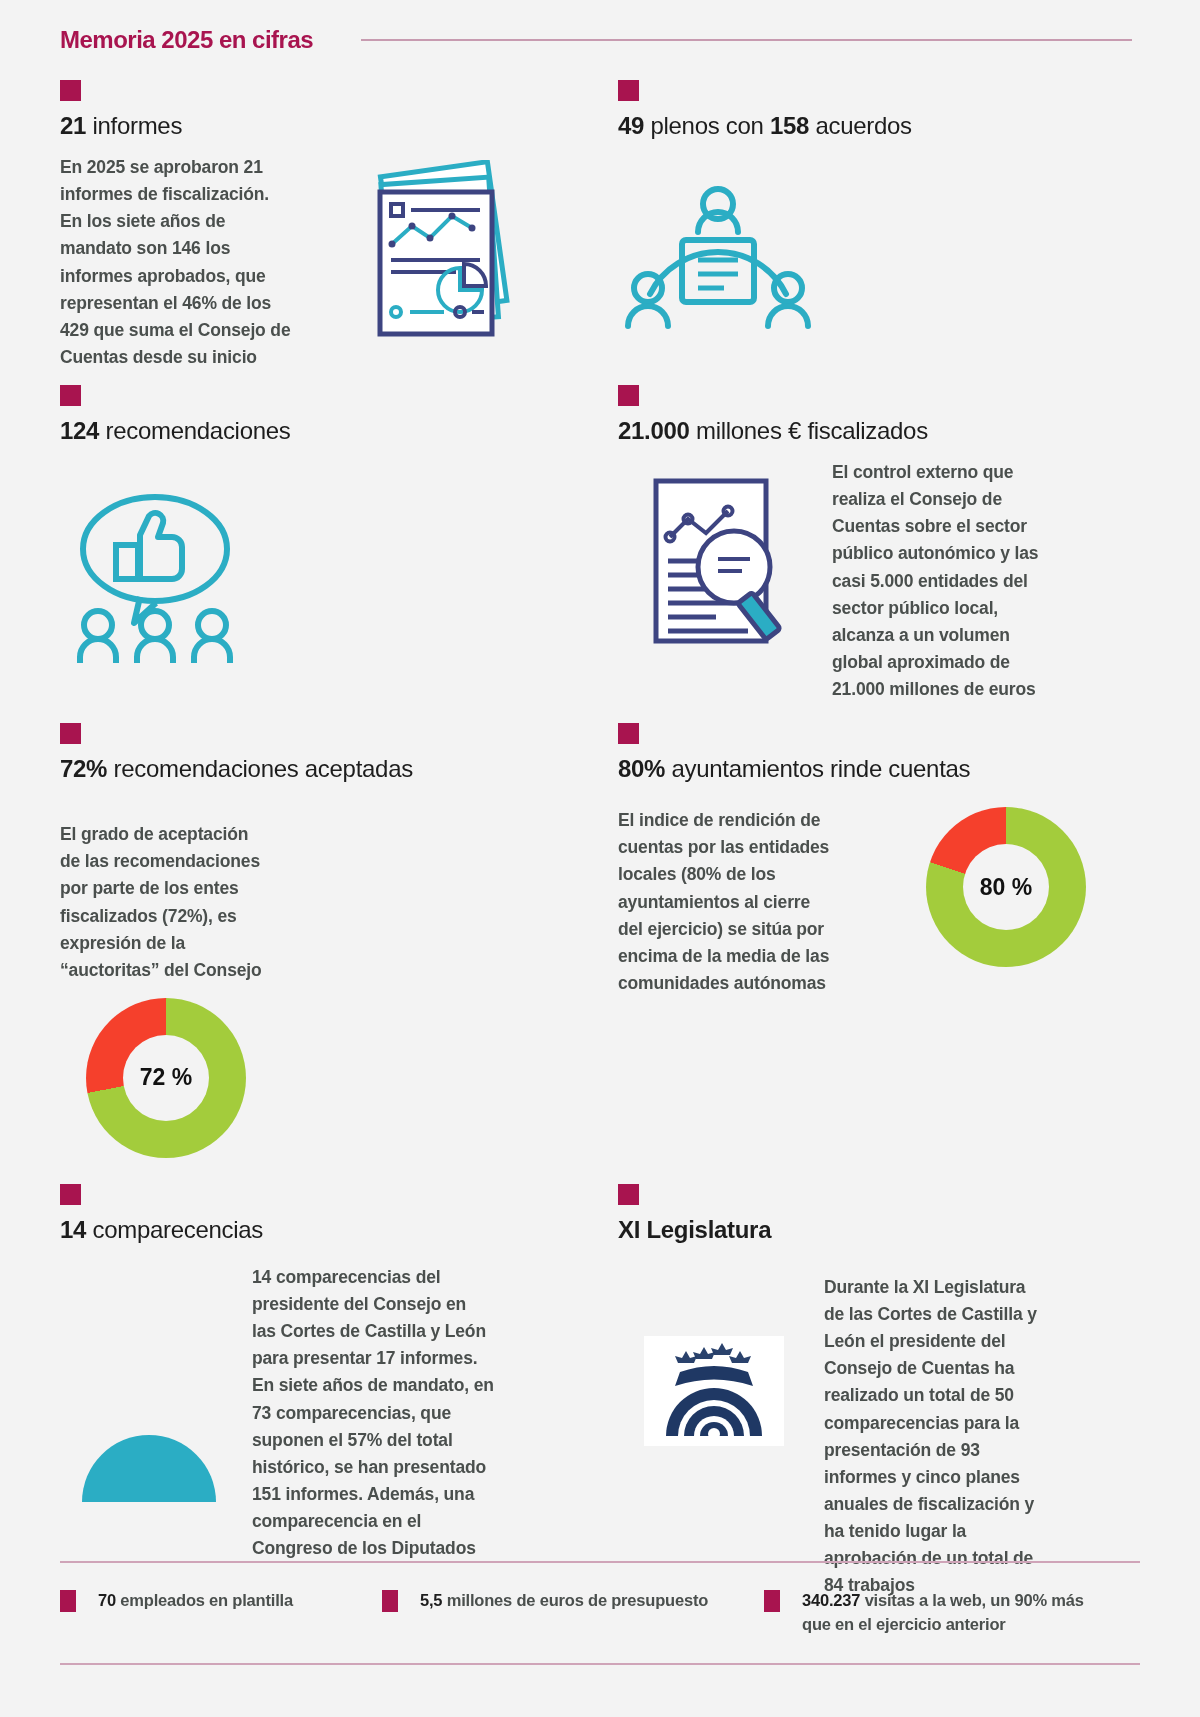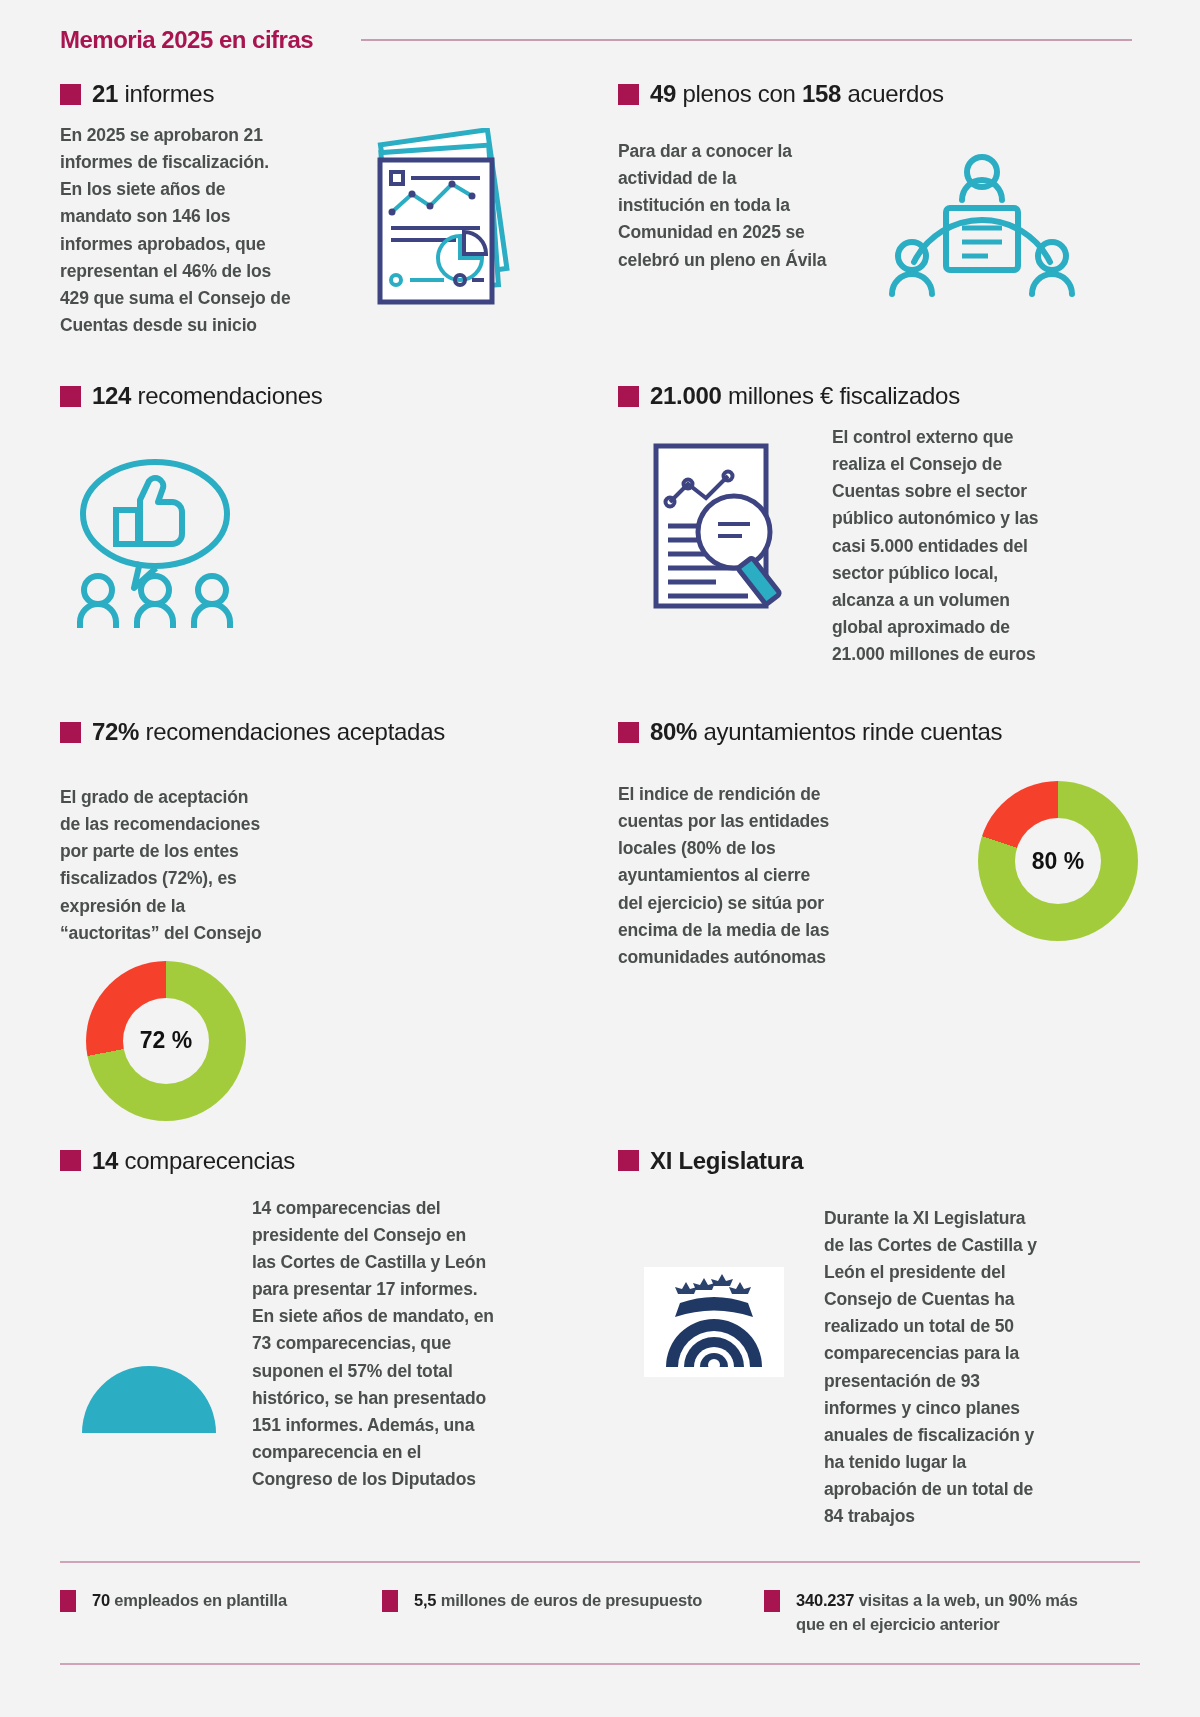--- a/index.html
+++ b/index.html
@@ -17,21 +17,21 @@
   .title {
     font-size: 24px; font-weight: 700; letter-spacing: -0.5px;
     color: #a8144f; white-space: nowrap;
   }
   .title-rule { flex: 1; height: 2px; background: #c79bb0; margin-left: 48px; margin-right: 8px; }
 
   
   .grid { display: grid; grid-template-columns: 520px 520px; column-gap: 38px; margin-top: 26px; }
   .block { position: relative; }
 
-  .head { display: flex; align-items: center; gap: 11px; margin-bottom: 14px; }
+  .head { display: flex; gap: 11px; margin-bottom: 14px; flex-direction: column; }
   .bullet { width: 21px; height: 21px; background: #a8144f; flex: 0 0 auto; }
   .head-text { font-size: 24px; letter-spacing: -0.3px; color: #1d1d1d; font-weight: 400; white-space: nowrap; }
   .head-text b { font-weight: 700; }
 
   .body { display: flex; gap: 14px; }
   p.para {
     font-size: 17.5px; line-height: 1.55; color: #4a4f4d; font-weight: 600;
     letter-spacing: -0.15px; white-space: pre-line;
   }
 
@@ -45,21 +45,21 @@
     width: 86px; height: 86px; background: #f3f3f3; border-radius: 50%;
     display: flex; align-items: center; justify-content: center;
     font-size: 23px; font-weight: 700; color: #111;
   }
 
   
   .footer { position: absolute; left: 60px; right: 60px; bottom: 52px; }
   .rule-top { height: 2px; background: #cfa4b8; margin-bottom: 26px; }
   .rule-bot { height: 2px; background: #cfa4b8; margin-top: 26px; }
   .foot-row { display: flex; align-items: flex-start; gap: 22px; }
-  .foot-item { display: flex; align-items: flex-start; gap: 16px; }
+  .foot-item { display: flex; align-items: flex-start; gap: 22px; }
   .foot-bullet { width: 16px; height: 22px; background: #a8144f; flex: 0 0 auto; margin-top: 1px; }
   .foot-text { font-size: 16.5px; line-height: 1.45; color: #4a4f4d; font-weight: 600; letter-spacing: -0.2px; }
   .foot-text b { font-weight: 700; color: #1d1d1d; }
   .fi1 { width: 300px; } .fi2 { width: 360px; } .fi3 { width: 330px; }
 </style>
 </head>
 <body>
 
 <div class="page">
 
@@ -113,25 +113,20 @@
         </div>
       </div>
     </div>
 
     <div class="block" style="min-height:288px;">
       <div class="head">
         <span class="bullet"></span>
         <span class="head-text"><b>49</b><span> plenos con </span><b>158</b><span> acuerdos</span></span>
       </div>
       <div class="body">
-        <p class="para" style="width:250px;padding-top:16px;">Para dar a conocer la
-actividad de la
-institución en toda la
-Comunidad en 2025 se
-celebró un pleno en Ávila</p>
         <div class="iconbox" style="padding-top:22px;">
           <svg width="200" height="170" viewBox="0 0 200 170">
             <path d="M32 118 A76 76 0 0 1 168 118" fill="none" stroke="#2badc4" stroke-width="6" stroke-linecap="round"></path>
             <circle cx="100" cy="28" r="15" fill="none" stroke="#2badc4" stroke-width="6"></circle>
             <path d="M80 56 a20 20 0 0 1 40 0" fill="none" stroke="#2badc4" stroke-width="6" stroke-linecap="round"></path>
             <rect x="64" y="64" width="72" height="62" rx="4" fill="none" stroke="#2badc4" stroke-width="6"></rect>
             <line x1="80" y1="84" x2="120" y2="84" stroke="#2badc4" stroke-width="5"></line>
             <line x1="80" y1="98" x2="120" y2="98" stroke="#2badc4" stroke-width="5"></line>
             <line x1="80" y1="112" x2="106" y2="112" stroke="#2badc4" stroke-width="5"></line>
             <circle cx="30" cy="112" r="14" fill="none" stroke="#2badc4" stroke-width="6"></circle>
@@ -220,21 +215,21 @@
           <div class="donut-hole">72 %</div>
         </div>
       </div>
     </div>
 
     <div class="block" style="min-height:300px;padding-top:20px;">
       <div class="head">
         <span class="bullet"></span>
         <span class="head-text"><b>80%</b><span> ayuntamientos rinde cuentas</span></span>
       </div>
-      <div class="body" style="margin-top:35px;align-items:flex-start;justify-content:space-between;">
+      <div class="body" style="margin-top:24px;align-items:flex-start;">
         <p class="para" style="width:268px;">El indice de rendición de
 cuentas por las entidades
 locales (80% de los
 ayuntamientos al cierre
 del ejercicio) se sitúa por
 encima de la media de las
 comunidades autónomas</p>
         <div class="donut-wrap" style="margin-left:26px;">
           <div class="donut" style="background:conic-gradient(#a3cc3c 0deg 288deg, #f5402c 288deg 360deg);"></div>
           <div class="donut-hole">80 %</div>

